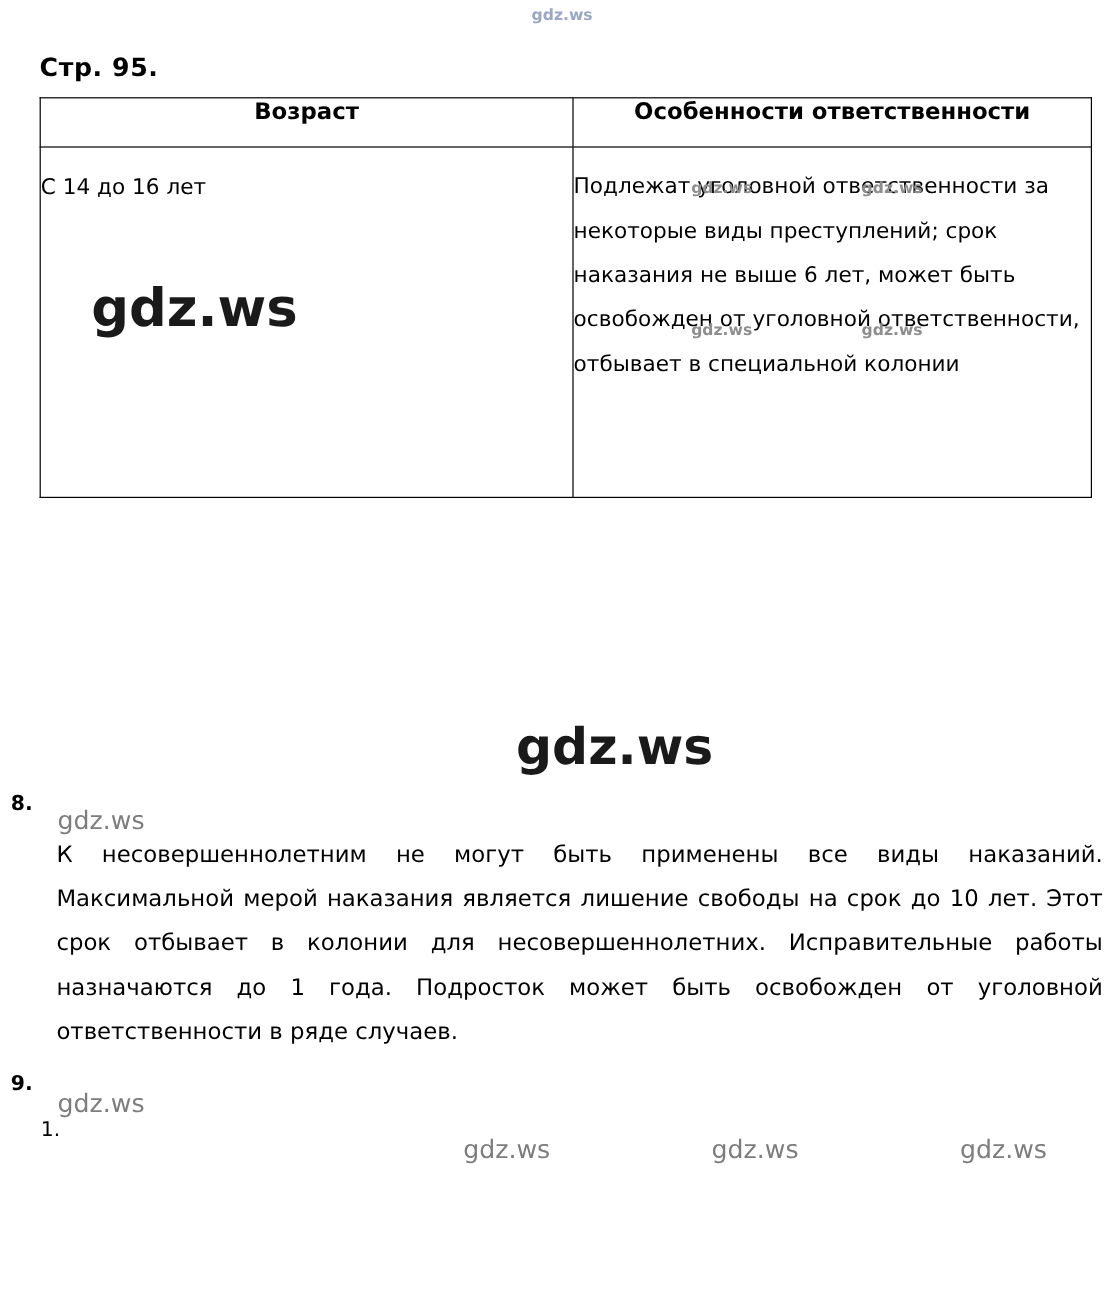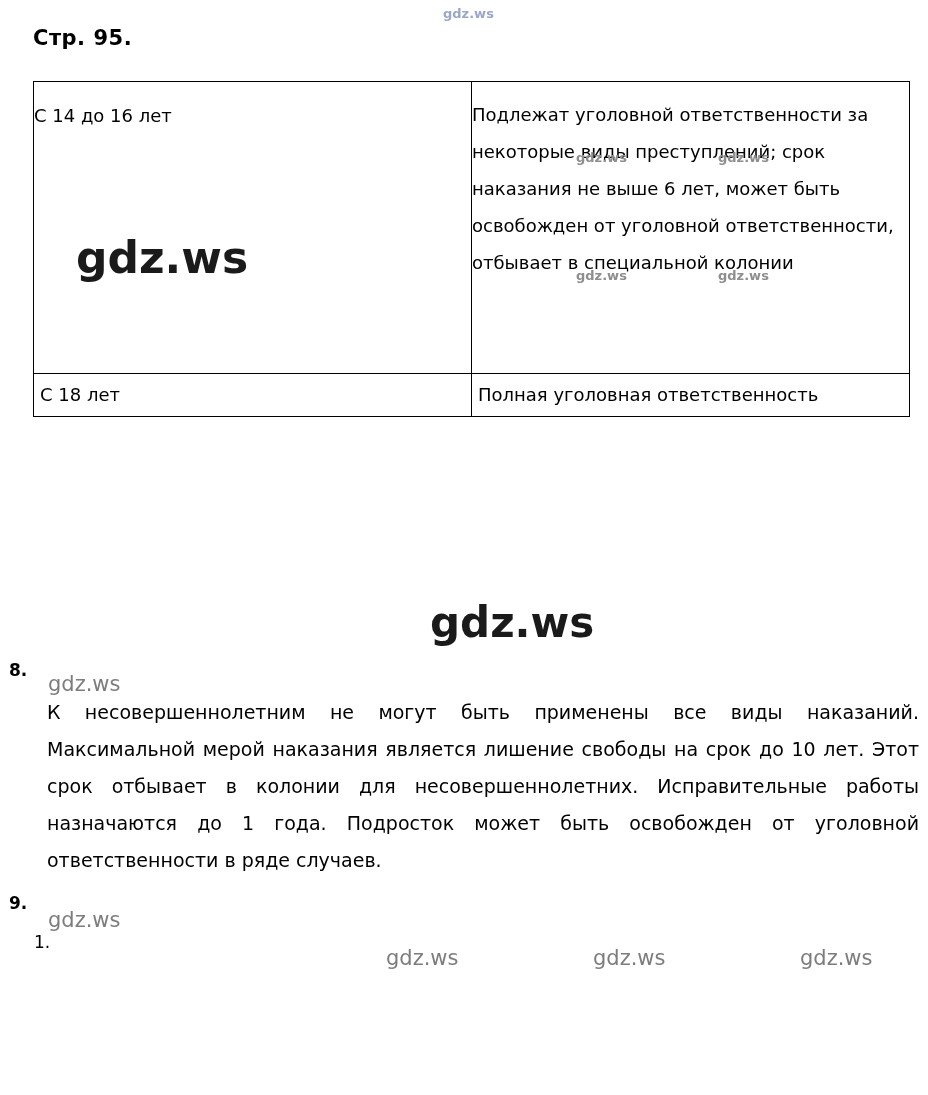--- a/index.html
+++ b/index.html
@@ -51,21 +51,21 @@
   }
   .wm.big2 {
     font-size: 42px;
     color: #1a1a1a;
     font-weight: bold;
   }
 
   .page-number {
     position: absolute;
     left: 33px;
-    top: 26px;
+    top: 44px;
     font-size: 21px;
     font-weight: bold;
     letter-spacing: 0.5px;
   }
 
   table.main-table {
     position: absolute;
     left: 33px;
     top: 81px;
     width: 877px;
@@ -138,27 +138,27 @@
 <body>
 
 <div class="page">
 
   <div class="wm top" style="left:443px; top:6px;">gdz.ws</div>
 
   <div class="page-number">Стр. 95.</div>
 
   <table class="main-table">
     <tbody>
+        <tr>
+      <th class="col-head" style="width:443px;">Возраст</th>
+      <th class="col-head">Особенности ответственности</th>
+    </tr>
     <tr>
       <td class="cell age" style="height:272px;">С 14 до 16 лет</td>
       <td class="cell desc">Подлежат уголовной ответственности за некоторые виды преступлений; срок наказания не выше 6 лет, может быть освобожден от уголовной ответственности, отбывает в специальной колонии</td>
-    </tr>
-    <tr>
-      <td class="cell last">С 18 лет</td>
-      <td class="cell last">Полная уголовная ответственность</td>
     </tr>
   </tbody>
     </table>
 
   <div class="wm small" style="left:576px; top:150px;">gdz.ws</div>
   <div class="wm small" style="left:718px; top:150px;">gdz.ws</div>
   <div class="wm big" style="left:76px; top:232px;">gdz.ws</div>
   <div class="wm small" style="left:576px; top:268px;">gdz.ws</div>
   <div class="wm small" style="left:718px; top:268px;">gdz.ws</div>
   <div class="wm big2" style="left:430px; top:598px;">gdz.ws</div>

